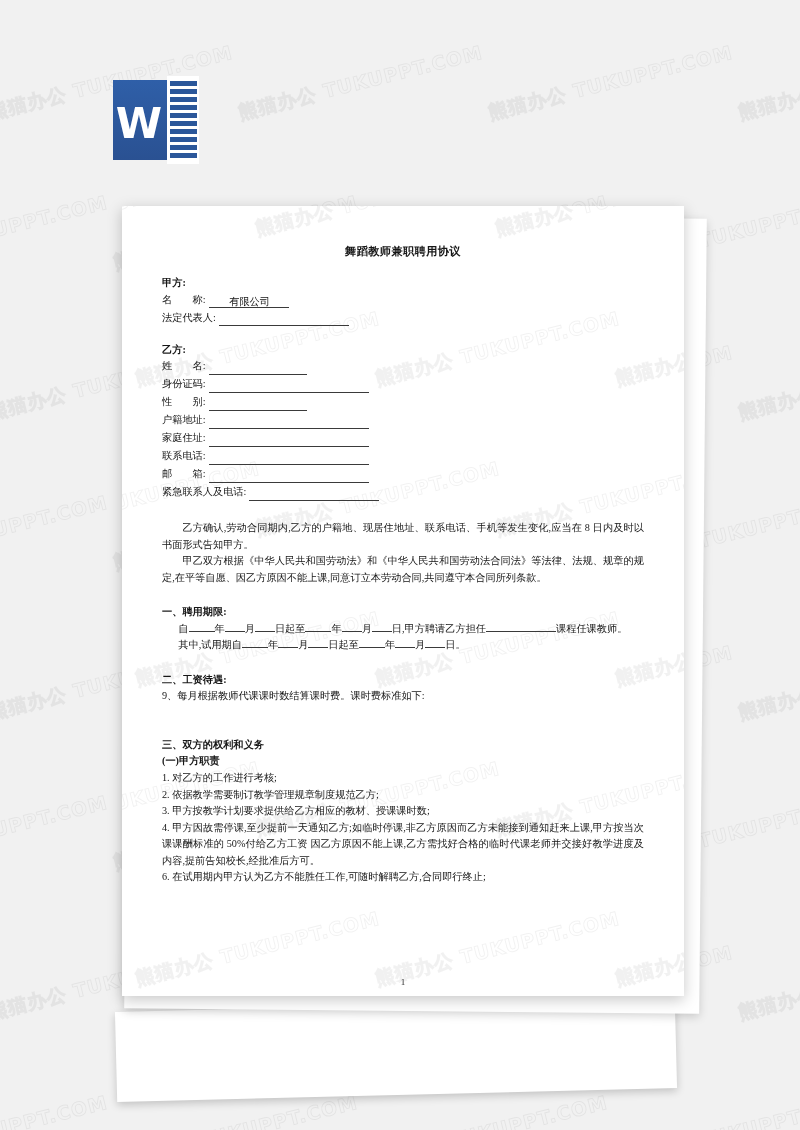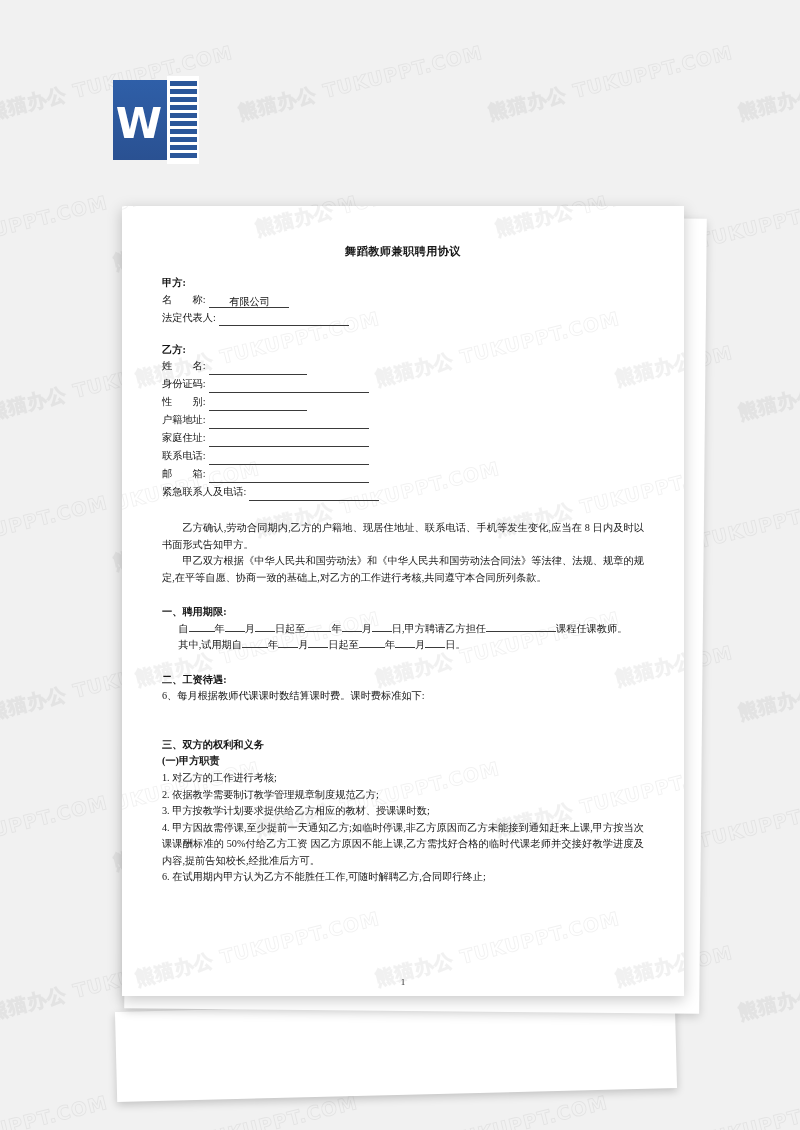--- a/index.html
+++ b/index.html
@@ -308,32 +308,32 @@
         </div>
         <div class="lbl-row">
           <span class="lbl">紧急联系人及电话:</span>
           <span class="blank" style="width: 130px;"></span>
         </div>
       </div>
 
     <div class="gap-lg"></div>
 
     <p class="para">乙方确认,劳动合同期内,乙方的户籍地、现居住地址、联系电话、手机等发生变化,应当在 8 日内及时以书面形式告知甲方。</p>
-    <p class="para">甲乙双方根据《中华人民共和国劳动法》和《中华人民共和国劳动法合同法》等法律、法规、规章的规定,在平等自愿、协商一致的基础上,对乙方的工作进行考核,共同遵守本合同所列条款。</p>
+    <p class="para">甲乙双方根据《中华人民共和国劳动法》和《中华人民共和国劳动法合同法》等法律、法规、规章的规定,在平等自愿、因乙方原因不能上课,同意订立本劳动合同,共同遵守本合同所列条款。</p>
 
     <div class="gap-lg"></div>
 
     <p class="sec-head">一、聘用期限:</p>
     <p class="indent1" id="s1-line1"><span>自</span><span class="ul-inline" style="width: 26px;"></span><span>年</span><span class="ul-inline" style="width: 20px;"></span><span>月</span><span class="ul-inline" style="width: 20px;"></span><span>日起至</span><span class="ul-inline" style="width: 26px;"></span><span>年</span><span class="ul-inline" style="width: 20px;"></span><span>月</span><span class="ul-inline" style="width: 20px;"></span><span>日,甲方聘请乙方担任</span><span class="ul-inline" style="width: 70px;"></span><span>课程任课教师。</span></p>
     <p class="indent1" id="s1-line2"><span>其中,试用期自</span><span class="ul-inline" style="width: 26px;"></span><span>年</span><span class="ul-inline" style="width: 20px;"></span><span>月</span><span class="ul-inline" style="width: 20px;"></span><span>日起至</span><span class="ul-inline" style="width: 26px;"></span><span>年</span><span class="ul-inline" style="width: 20px;"></span><span>月</span><span class="ul-inline" style="width: 20px;"></span><span>日。</span></p>
 
     <div class="gap-lg"></div>
 
     <p class="sec-head">二、工资待遇:</p>
-    <p class="listline">6、每月根据教师代课课时数结算课时费。课时费标准如下:</p>
+    <p class="listline">9、每月根据教师代课课时数结算课时费。课时费标准如下:</p>
 
     <div class="gap-lg"></div>
     <div class="gap-md"></div>
 
     <p class="sec-head">三、双方的权利和义务</p>
     <p class="sec-head">(一)甲方职责</p>
     <div id="section-3-items">
         <p class="listline">1. 对乙方的工作进行考核;</p>
         <p class="listline">2. 依据教学需要制订教学管理规章制度规范乙方;</p>
         <p class="listline">3. 甲方按教学计划要求提供给乙方相应的教材、授课课时数;</p>

